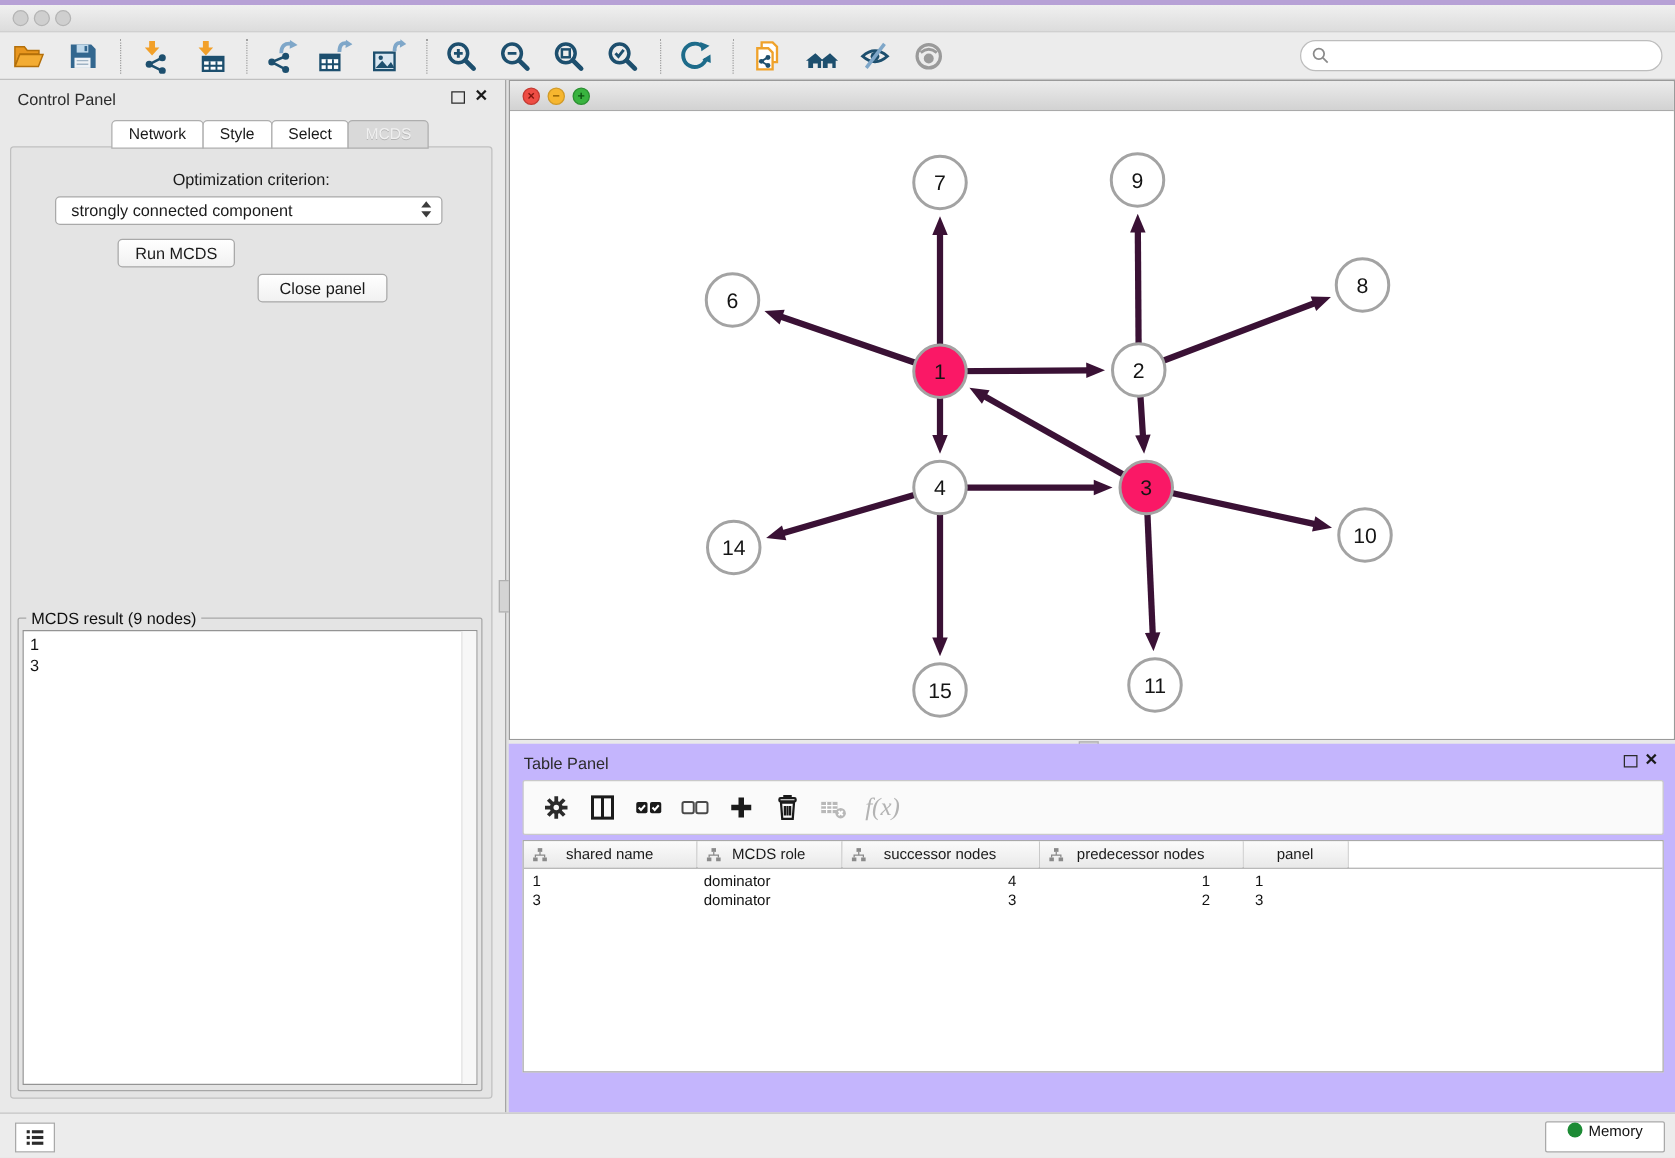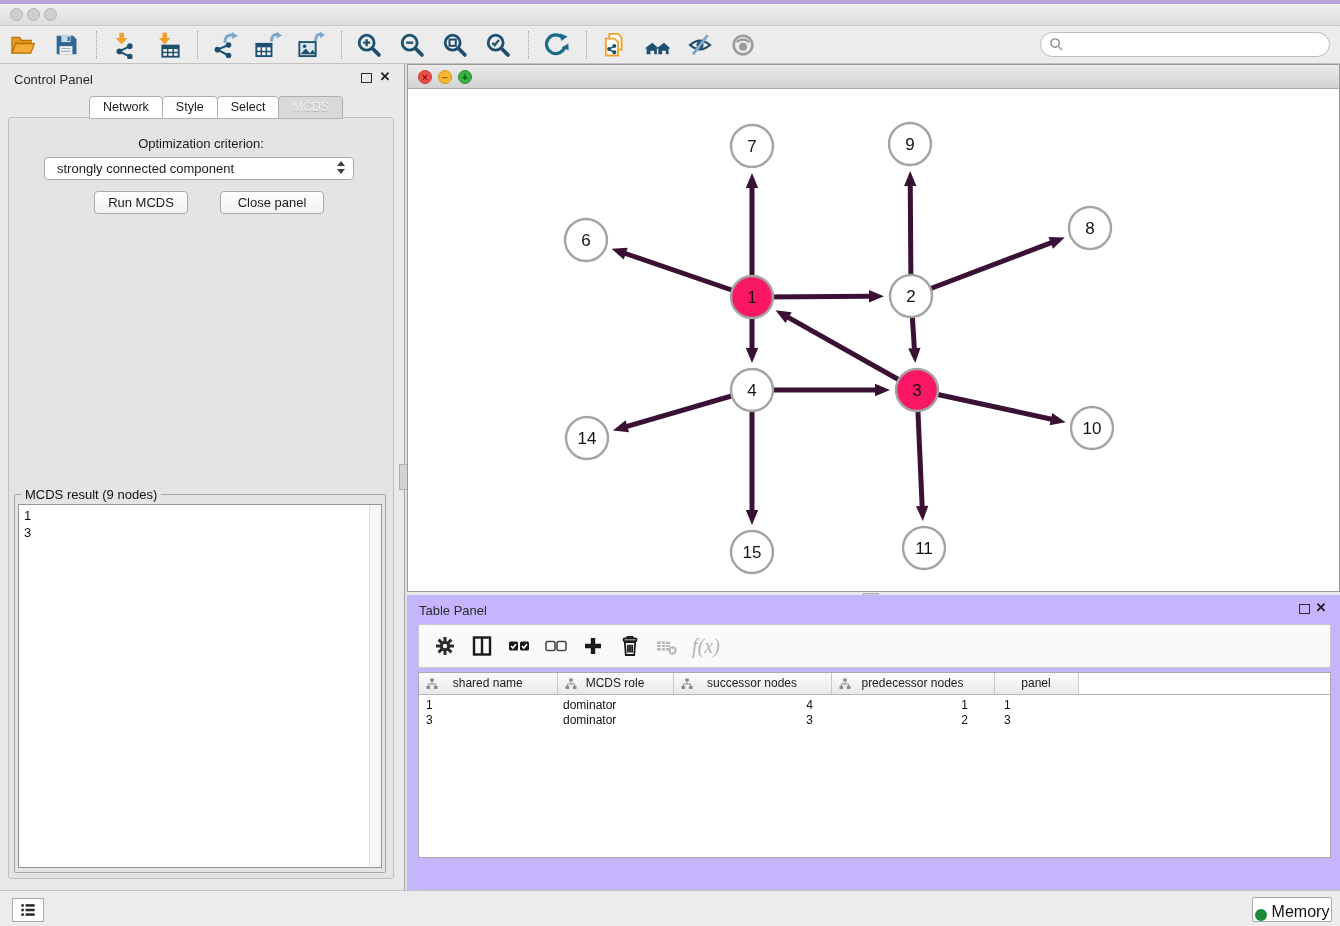--- a/index.html
+++ b/index.html
@@ -45,21 +45,21 @@
   #criterion-select { position:absolute; left:44px; top:93px; width:310px; height:23px; background:#fff;
     border:1px solid #a9a9a9; border-radius:4px; font-size:13px; color:#1a1a1a;
     display:flex; align-items:center; padding:0 22px 0 12px; }
   #criterion-select .stepper { position:absolute; right:7px; top:3px; width:9px; height:16px; }
   .stepper i { display:block; width:0; height:0; border-left:4.5px solid transparent; border-right:4.5px solid transparent; }
   .stepper .up { border-bottom:5px solid #3c3c3c; margin-bottom:3px; }
   .stepper .dn { border-top:5px solid #3c3c3c; }
   .cp-btn { position:absolute; top:127px; height:23px; background:linear-gradient(#ffffff,#f1f1f1);
     border:1px solid #a9a9a9; border-radius:4px; font-size:13px; color:#1a1a1a; text-align:center; line-height:21px; }
   #run-btn { left:94px; width:94px; }
-  #closepanel-btn { left:220px; width:104px; }
+  #closepanel-btn { left:206px; width:104px;margin-top:28px; }
 
   #result-group { position:absolute; left:14px; top:430px; width:372px; height:379px;
     border:1px solid #a7a7a7; border-radius:2px; }
   #result-title { position:absolute; left:6px; top:-8px; background:#e4e4e4; padding:0 4px; font-size:13px; color:#111; }
   #mcds-result-text { position:absolute; left:3px; right:3px; top:9px; bottom:4px; background:#fff;
     border:1px solid #949494; font-size:13px; color:#111; padding:2px 5px; white-space:pre; line-height:17px; }
   #result-scroll { position:absolute; right:4px; top:10px; bottom:5px; width:12px; background:#f7f7f7; border-left:1px solid #e2e2e2; }
 
   
   #v-splitter { position:absolute; left:404px; top:64px; width:3px; height:826px; background:#e0e0e0; border-left:1px solid #a5a5a5; }
@@ -101,22 +101,22 @@
   td.c0 { padding-left:7px; } td.c1 { padding-left:6px; }
   td.c2 { padding-right:18px; } td.c3 { padding-right:26px; } td.c4 { padding-left:10px; }
   tbody tr:first-child td { padding-top:3px; }
 
   #tp-tabs { position:absolute; left:0; right:0; top:268px; display:flex; justify-content:center; }
   #tp-tabs .tab { border-radius:4px; }
 
   
   #status-bar { position:absolute; left:0; top:890px; width:1340px; height:36px; background:#ececec; border-top:1px solid #c3c3c3; }
   #task-list-btn { position:absolute; left:12px; top:7px; width:32px; height:24px; background:#fff; border:1px solid #a9a9a9; display:flex; align-items:center; justify-content:center; }
-  #memory-btn { position:absolute; right:8px; top:6px; width:80px; height:25px; background:#fff; border:1px solid #a9a9a9;
-    border-radius:2px; display:flex; align-items:flex-end; justify-content:center; font-size:16px; color:#111; }
+  #memory-btn { position:absolute; right:8px; top:6px; width:96px; height:25px; background:#fff; border:1px solid #a9a9a9;
+    border-radius:2px; display:flex; align-items:flex-start; justify-content:center; font-size:12px; color:#111; }
   #memory-dot { width:12px; height:12px; border-radius:50%; background:#1d8b35; margin-right:5px; }
 </style>
 </head>
 <body>
 
 <div id="app">
 
   <div id="top-strip"></div>
 
   <div id="titlebar">

